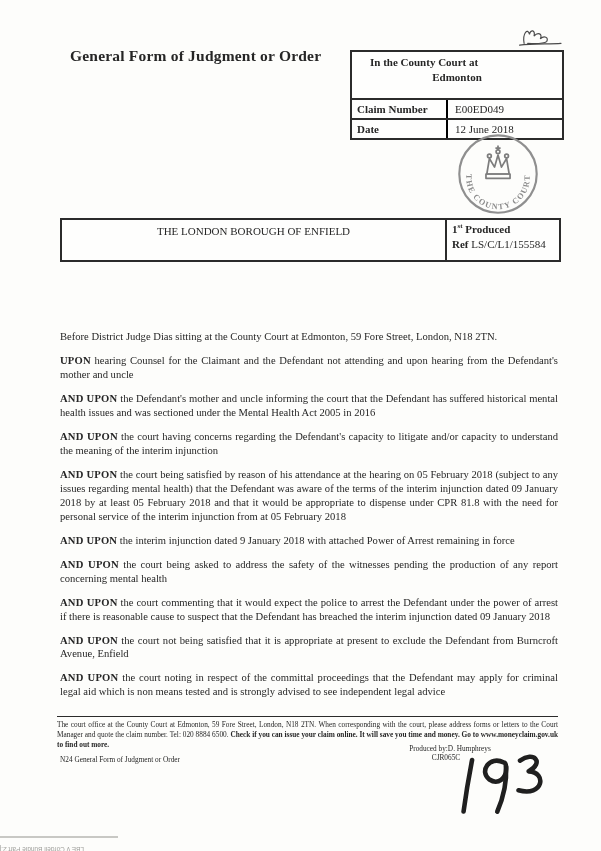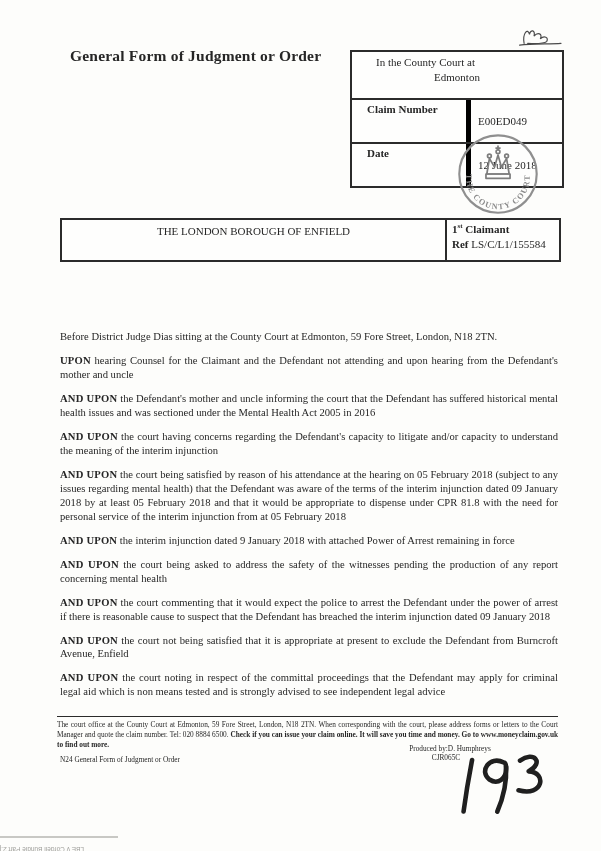--- a/index.html
+++ b/index.html
@@ -12,26 +12,26 @@
   
   .doc-title {
     position:absolute; left:70px; top:47px;
     font-size:15.5px; font-weight:bold; letter-spacing:.2px;
   }
   
   .court-box {
     position:absolute; left:350px; top:50px; width:210px;
     border:2px solid #2b2b2b; background:#fefefd; font-size:11px;
   }
-  .court-box-head { border-bottom:2px solid #2b2b2b; padding:4px 24px 2px; height:40px; font-weight:normal; }
+  .court-box-head { border-bottom:2px solid #2b2b2b; padding:4px 18px 2px; height:40px; font-weight:bold; }
   .court-box-head .court-name { text-align:center; margin-top:3px; }
   .kv-row { display:flex; border-bottom:2px solid #2b2b2b; }
   .kv-row:last-child { border-bottom:none; }
-  .kv-label { width:84px; border-right:5px solid #000000; padding:3px 15px; font-weight:bold; }
-  .kv-value { flex:1; padding:15px 7px; }
+  .kv-label { width:84px; border-right:2px solid #000000; padding:3px 5px; font-weight:bold; }
+  .kv-value { flex:1; padding:3px 7px; }
   
   .seal { position:absolute; left:453px; top:131px; width:90px; height:86px; }
   
   .parties {
     position:absolute; left:60px; top:218px; width:497px;
     border:2px solid #2b2b2b; font-size:11px; background:#fefefd;
   }
   .party-row { display:flex; border-bottom:2px solid #2b2b2b; }
   .party-row:last-child { border-bottom:none; }
   .party-name { width:371px; border-right:2px solid #2b2b2b; text-align:center; padding:5px 6px 14px; }
@@ -114,21 +114,21 @@
       <text font-size="9.5" letter-spacing="1.5" fill="#8a8a8a" font-family="Liberation Serif, DejaVu Serif, serif" font-weight="bold">
         <textPath href="#sealArc" startOffset="50%" text-anchor="middle">THE COUNTY COURT</textPath>
       </text>
     </svg>
   </div>
 
   <div class="parties">
     <div class="party-row">
       <div class="party-name">THE LONDON BOROUGH OF ENFIELD</div>
       <div class="party-right">
-        <div class="party-role"><span>1</span><sup>st</sup><span> Claimant</span></div>
+        <div class="party-role"><span>1</span><sup>st</sup><span> Produced</span></div>
         <div class="party-ref"><span class="ref-label">Ref</span><span> LS/C/L1/155584</span></div>
       </div>
     </div>
   </div>
 
   <div class="body-text">
     <p>Before District Judge Dias sitting at the County Court at Edmonton, 59 Fore Street, London, N18 2TN.</p>
     <div>
 
         <p><b>UPON</b><span> hearing Counsel for the Claimant and the Defendant not attending and upon hearing from the Defendant's mother and uncle</span></p>

